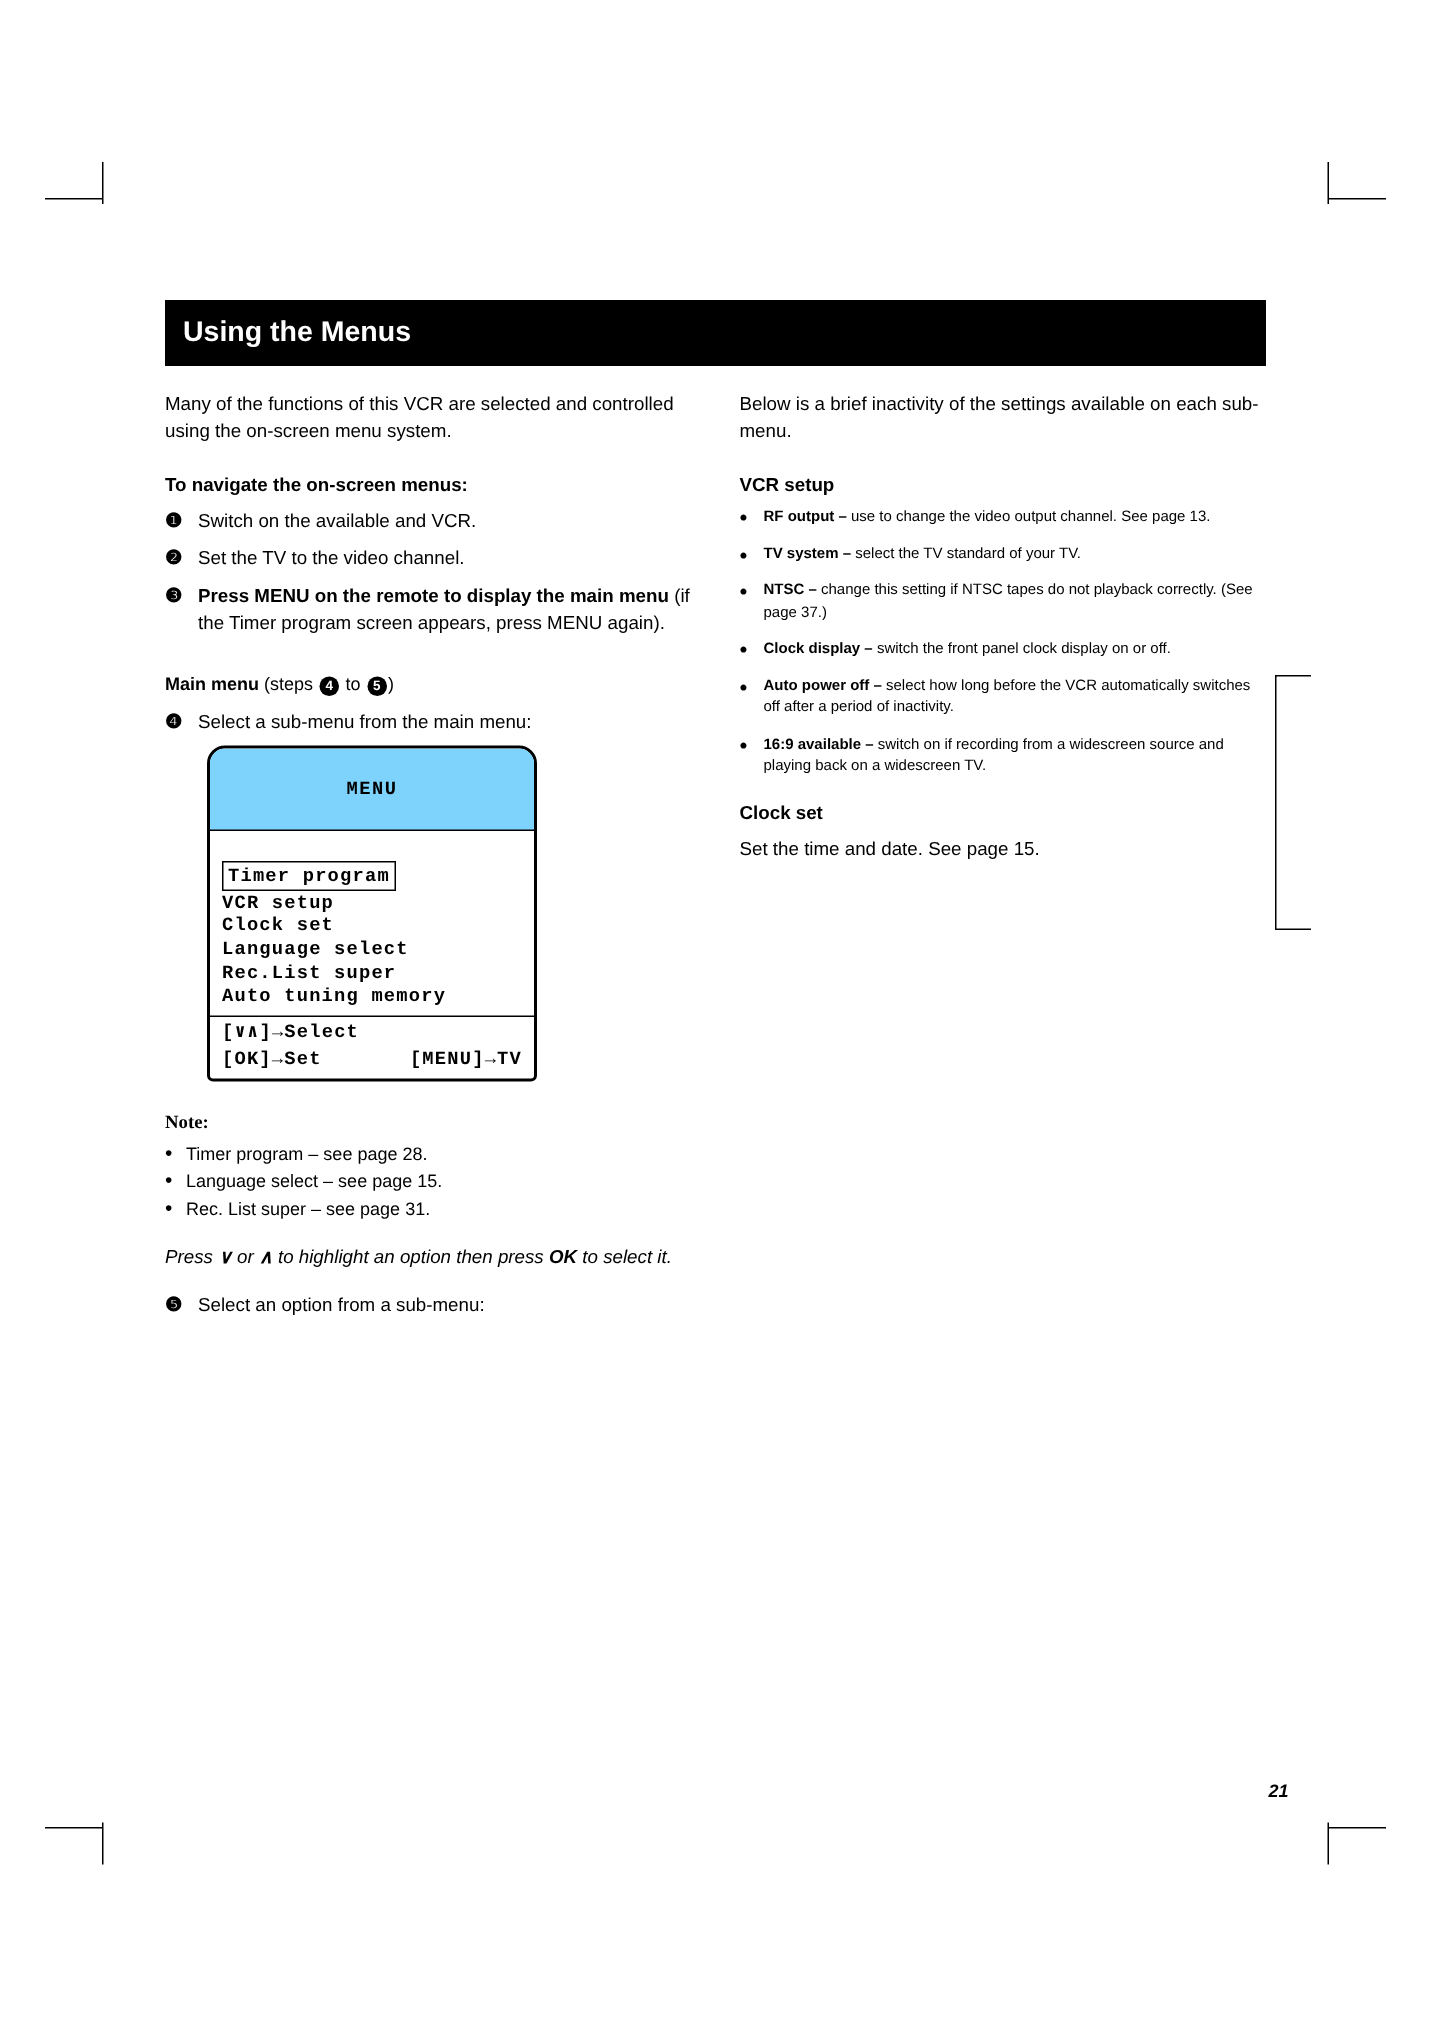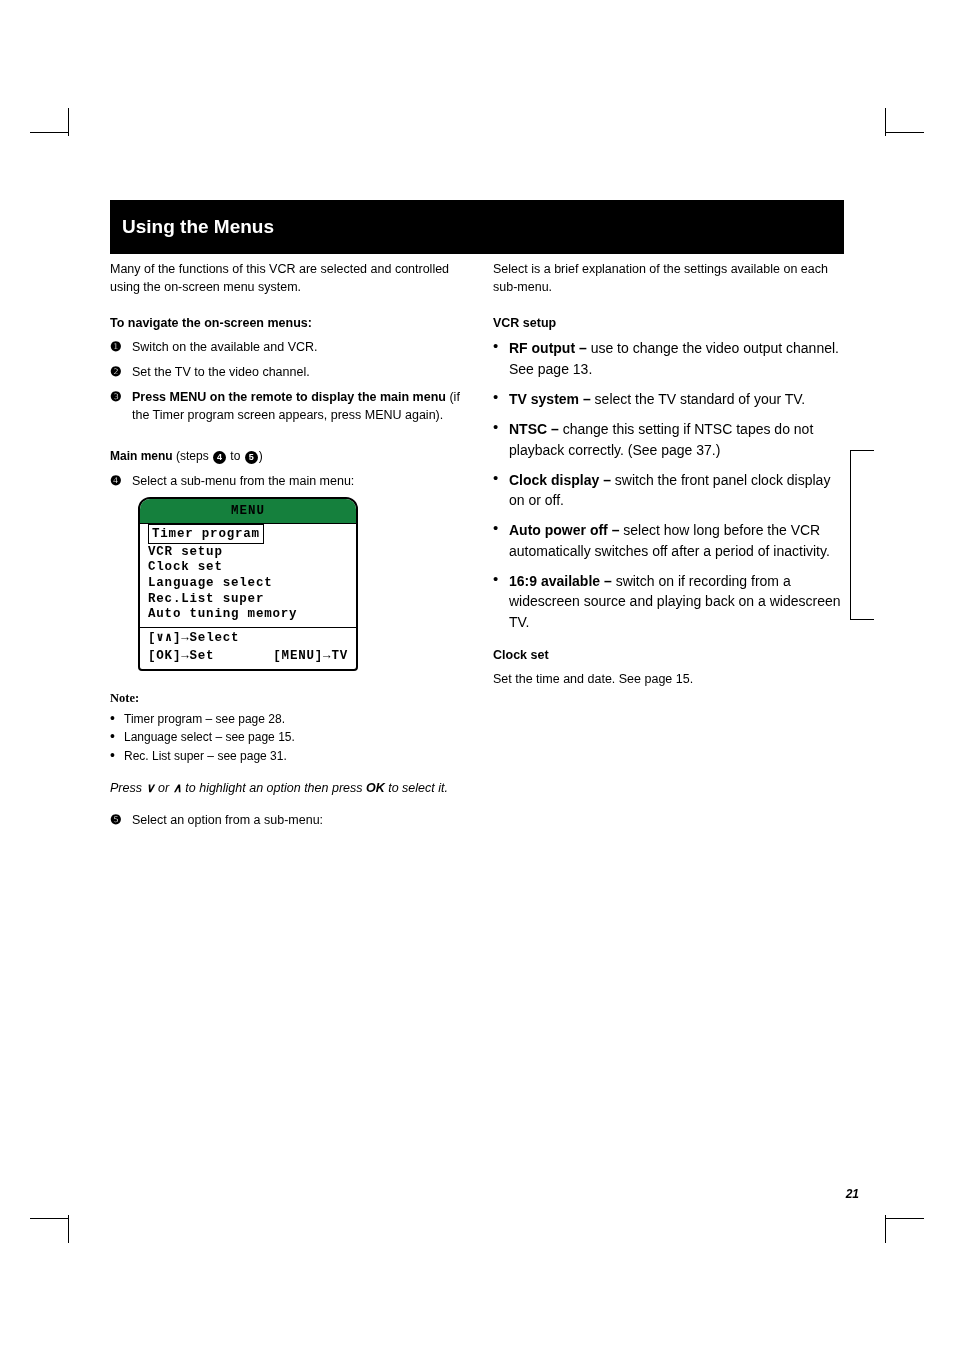--- a/index.html
+++ b/index.html
@@ -23,57 +23,57 @@
   .crop-br .h { width: 38px; bottom: 24px; right: 0; }
   .crop-br .v { height: 28px; bottom: 0; right: 38px; }
 
   
   .side-tab { position: absolute; right: 80px; top: 450px; width: 24px; height: 170px; border: 1px solid #000; border-right: none; }
 
   
   .page-number { position: absolute; bottom: 150px; right: 95px; font-size: 12px; font-style: italic; font-weight: bold; }
 
   
-  .header-bar { position: absolute; top: 200px; left: 110px; width: 734px; height: 54px; background: #000; color: #fff; display: flex; align-items: center; padding-left: 12px; font-size: 19px; font-weight: bold; }
+  .header-bar { position: absolute; top: 200px; left: 110px; width: 734px; height: 44px; background: #000; color: #fff; display: flex; align-items: center; padding-left: 12px; font-size: 19px; font-weight: bold; }
 
   
   .content { position: absolute; top: 260px; left: 110px; width: 734px; display: flex; gap: 32px; }
   .col { width: 352px; font-size: 12.5px; line-height: 1.45; }
   .col.right { width: 352px; }
 
   .intro { margin-bottom: 18px; }
   .subhead { font-weight: bold; margin-bottom: 6px; }
 
   .step { display: flex; margin-bottom: 6px; }
   .step .num { width: 22px; flex-shrink: 0; font-weight: bold; font-size: 13px; }
   .step .body { flex: 1; }
   .step .body .item-head { font-weight: bold; }
   .step .body .item-sub { font-weight: normal; }
 
   .caption { margin: 24px 0 6px 0; font-size: 12px; }
   .caption .bold { font-weight: bold; }
 
   .osd-menu { width: 220px; margin-left: 28px; border: 2px solid #000; border-radius: 12px 12px 4px 4px; font-family: "Courier New", monospace; font-size: 12.5px; font-weight: bold; overflow: hidden; }
-  .osd-title { text-align: center; background: #15803d; padding: 3px 0; border-bottom: 1px solid #000; letter-spacing: 1px; }
-  .osd-body { padding: 0 8px 4px 8px; letter-spacing: 0.8px; }
+  .osd-title { text-align: center; background: #7dd3fc; padding: 18px 0; border-bottom: 1px solid #000; letter-spacing: 1px; }
+  .osd-body { padding: 20px 8px 4px 8px; letter-spacing: 0.8px; }
   .osd-selected { border: 1.5px solid #000; padding: 0 3px; display: inline-block; margin-bottom: 1px; }
   .osd-line { line-height: 1.25; }
   .osd-divider { border-top: 1px solid #000; margin: 4px -8px 3px -8px; }
   .osd-footer { display: flex; justify-content: space-between; }
 
   .note-block { margin: 18px 0 14px 0; }
   .note-title { font-weight: bold; margin-bottom: 4px; font-family: Liberation Serif, serif; }
   .note-list { list-style: none; }
   .note-list li { position: relative; padding-left: 14px; margin-bottom: 1px; font-size: 12px; }
   .note-list li::before { content: "•"; position: absolute; left: 0; top: 0; font-size: 14px; line-height: 1; }
 
   .nav-para { margin-bottom: 14px; font-size: 12.5px; font-style: italic; }
 
   .right-list { list-style: none; }
-  .right-list li { position: relative; padding-left: 16px; margin-bottom: 10px; font-size: 14px; line-height: 1.45; }
+  .right-list li { position: relative; padding-left: 16px; margin-bottom: 10px; font-size: 10px; line-height: 1.45; }
   .right-list li::before { content: "•"; position: absolute; left: 0; top: 0; font-size: 15px; line-height: 1; }
   .right-list .item-head { font-weight: bold; }
 
   .circ { display: inline-block; width: 13px; height: 13px; border-radius: 50%; background: #000; color: #fff; font-size: 9px; line-height: 13px; text-align: center; vertical-align: middle; font-weight: bold; margin: 0 1px; }
   .arrow { font-weight: bold; }
 </style>
 </head>
 <body>
 
 <div class="page">
@@ -163,21 +163,21 @@
         <span>Press </span><span class="arrow">∨</span><span> or </span><span class="arrow">∧</span><span> to highlight an option then press </span><b>OK</b><span> to select it.</span>
       </p>
 
       <div class="step">
         <div class="num">❺</div>
         <div class="body item-head">Select an option from a sub-menu:</div>
       </div>
     </div>
 
     <div class="col right">
-      <p class="intro">Select is a brief explanation of the settings available on each sub-menu.</p>
+      <p class="intro">Below is a brief inactivity of the settings available on each sub-menu.</p>
 
       <p class="subhead">VCR setup</p>
       <ul class="right-list">
         <li><span class="item-head">RF output – </span><span>use to change the video output channel. See page 13.</span></li>
         <li><span class="item-head">TV system – </span><span>select the TV standard of your TV.</span></li>
         <li><span class="item-head">NTSC – </span><span>change this setting if NTSC tapes do not playback correctly. (See page 37.)</span></li>
         <li><span class="item-head">Clock display – </span><span>switch the front panel clock display on or off.</span></li>
         <li><span class="item-head">Auto power off – </span><span>select how long before the VCR automatically switches off after a period of inactivity.</span></li>
         <li><span class="item-head">16:9 available – </span><span>switch on if recording from a widescreen source and playing back on a widescreen TV.</span></li>
       </ul>

